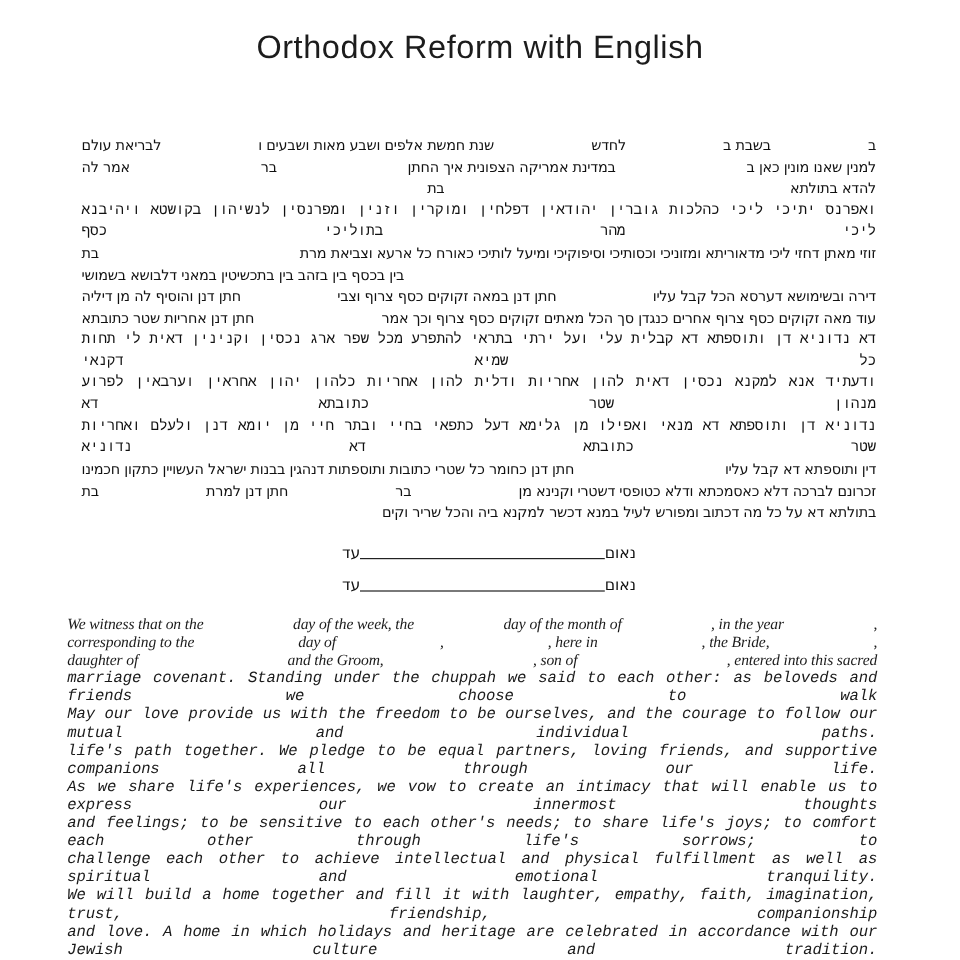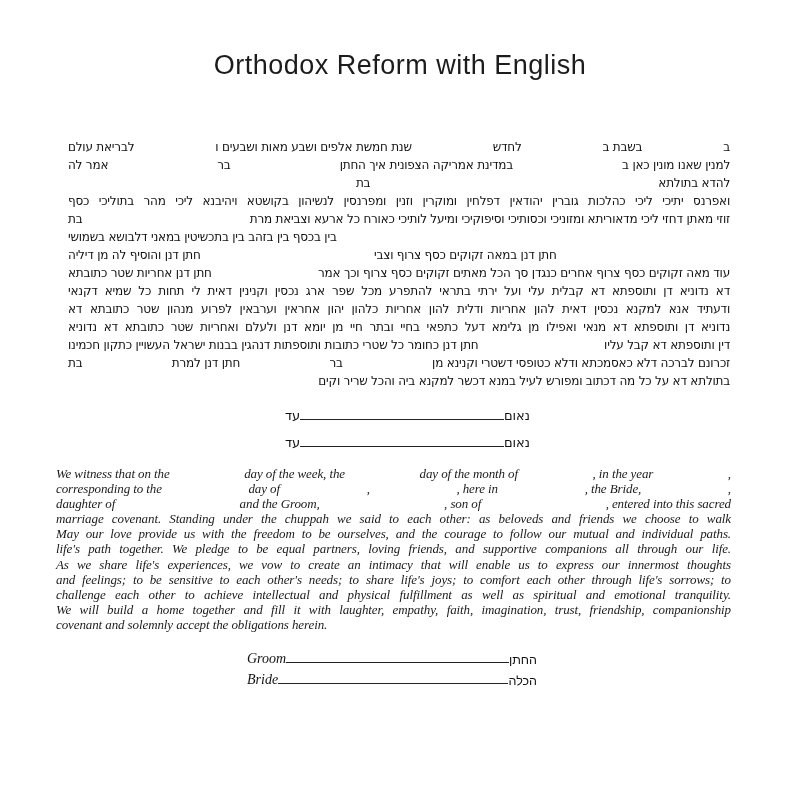--- a/index.html
+++ b/index.html
@@ -7,21 +7,21 @@
     width: 800px; height: 800px;
     background: #ffffff;
     color: #141414;
     font-family: "Liberation Sans", sans-serif;
     overflow: hidden;
   }
   .page { width: 800px; height: 800px; position: relative; }
 
   .title {
     margin: 0;
-    padding-top: 50px;
+    padding-top: 24px;
     line-height: 31px;
     font-family: "Liberation Sans", sans-serif;
     font-weight: 300;
     font-size: 27px;
     letter-spacing: 0.5px;
     text-align: center;
     color: #1c1c1c;
   }
 
   
@@ -31,21 +31,21 @@
     font-family: "DejaVu Sans", sans-serif;
     font-size: 12px;
     letter-spacing: -0.2px;
     line-height: 18px;
     color: #111;
   }
   .h-line { min-height: 18px; }
   .gaps { display: flex; }
   .seg { white-space: nowrap; }
   .blank { flex: 1 1 0; min-width: 10px; }
-  .justify { display: block; text-align: justify; text-align-last: justify; }
+  .justify { display: block; text-align: justify; text-align-last: justify; font-family: Liberation Mono, monospace; }
   .plain { display: block; }
 
   
   .witness {
     margin: 6px 0 0 285px;
     width: 245px;
     direction: rtl;
     font-family: "DejaVu Sans", sans-serif;
     font-size: 13px;
     color: #111;
@@ -122,20 +122,21 @@
       <div class="h-line gaps">
         <span class="seg">זוזי מאתן דחזי ליכי מדאוריתא ומזוניכי וכסותיכי וסיפוקיכי ומיעל לותיכי כאורח כל ארעא וצביאת מרת</span>
         <span class="blank"></span>
         <span class="seg">בת</span>
       </div>
       <div class="h-line gaps">
         <span class="blank"></span>
         <span class="seg">בין בכסף בין בזהב בין בתכשיטין במאני דלבושא בשמושי</span>
       </div>
       <div class="h-line gaps">
+        <span class="seg">דירה ובשימושא דערסא הכל קבל עליו</span>
         <span class="blank"></span>
         <span class="seg">חתן דנן במאה זקוקים כסף צרוף וצבי</span>
         <span class="blank"></span>
         <span class="seg">חתן דנן והוסיף לה מן דיליה</span>
       </div>
       <div class="h-line gaps">
         <span class="seg">עוד מאה זקוקים כסף צרוף אחרים כנגדן סך הכל מאתים זקוקים כסף צרוף וכך אמר</span>
         <span class="blank"></span>
         <span class="seg">חתן דנן אחריות שטר כתובתא</span>
       </div>
@@ -206,20 +207,21 @@
         <span class="blank"></span>
         <span class="seg">, entered into this sacred</span>
       </div>
       <div class="e-line justify">marriage covenant.  Standing under the chuppah we said to each other:  as beloveds and friends we choose to walk</div>
       <div class="e-line justify">May our love provide us with the freedom to be ourselves, and the courage to follow our mutual and individual paths.</div>
       <div class="e-line justify">life's path together.  We pledge to be equal partners, loving friends, and supportive companions all through our life.</div>
       <div class="e-line justify">As we share life's experiences, we vow to create an intimacy that will enable us to express our innermost thoughts</div>
       <div class="e-line justify">and feelings; to be sensitive to each other's needs; to share life's joys; to comfort each other through life's sorrows; to</div>
       <div class="e-line justify">challenge each other to achieve intellectual and physical fulfillment as well as spiritual and emotional tranquility.</div>
       <div class="e-line justify">We will build a home together and fill it with laughter, empathy, faith, imagination, trust, friendship, companionship</div>
+      <div class="e-line justify">and love.  A home in which holidays and heritage are celebrated in accordance with our Jewish culture and tradition.</div>
       <div class="e-line plain">covenant and solemnly accept the obligations herein.</div>
     </div>
 
   <div class="signatures" id="signature-rows">
       <div class="s-row">
         <span class="s-en">Groom</span>
         <span class="rule"></span>
         <span class="s-he">החתן</span>
       </div>
       <div class="s-row">

